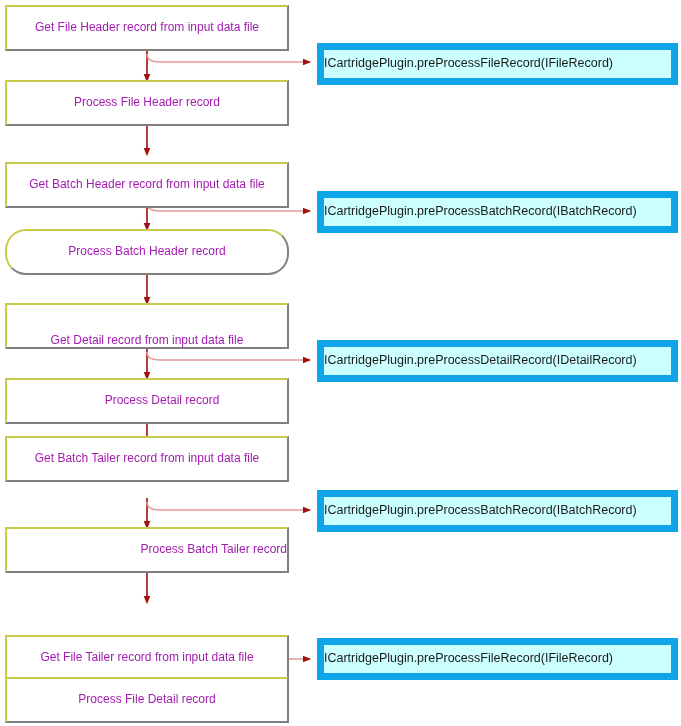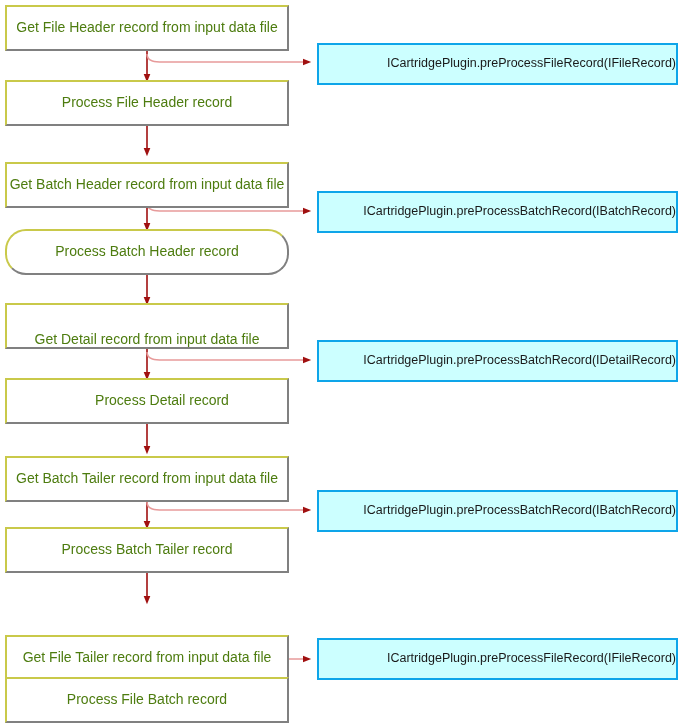--- a/index.html
+++ b/index.html
@@ -28,38 +28,38 @@
     background: #ffffff;
     border-top: 2px solid #c9c94a;
     border-left: 2px solid #c9c94a;
     border-right: 2px solid #808080;
     border-bottom: 2px solid #808080;
     display: flex;
     align-items: center;
     justify-content: center;
   }
   .flow-box-label {
-    font-size: 14px;
-    color: #4d7c0f;
+    font-size: 12px;
+    color: #a21caf;
     line-height: 1.1;
     text-align: center;
     white-space: nowrap;
   }
   
   .callout-box {
     position: absolute;
     left: 317px;
     width: 361px;
     height: 42px;
     box-sizing: border-box;
     background: #ccffff;
-    border: 2px solid #0ea5e9;
+    border: 7px solid #0ea5e9;
     display: flex;
     align-items: center;
-    justify-content: flex-end;
+    justify-content: flex-start;
   }
   .callout-label {
     font-size: 12.5px;
     color: #1a1a1a;
     line-height: 1.1;
     text-align: center;
     white-space: nowrap;
   }
   
   #connectors {
@@ -115,42 +115,42 @@
       </div>
       <div class="flow-box" style="top: 229px; border-radius: 21px;">
         <span class="flow-box-label">Process Batch Header record</span>
       </div>
       <div class="flow-box" style="top: 303px; align-items: flex-end;">
         <span class="flow-box-label">Get Detail record from input data file</span>
       </div>
       <div class="flow-box" style="top: 378px; padding-left: 30px;">
         <span class="flow-box-label">Process Detail record</span>
       </div>
-      <div class="flow-box" style="top: 456px;">
+      <div class="flow-box" style="top: 436px;">
         <span class="flow-box-label">Get Batch Tailer record from input data file</span>
       </div>
-      <div class="flow-box" style="top: 527px;">
+      <div class="flow-box" style="top: 527px; justify-content: flex-end;">
         <span class="flow-box-label">Process Batch Tailer record</span>
       </div>
       <div class="flow-box" style="top: 635px;">
         <span class="flow-box-label">Get File Tailer record from input data file</span>
       </div>
       <div class="flow-box" style="top: 677px;">
-        <span class="flow-box-label">Process File Batch record</span>
+        <span class="flow-box-label">Process File Detail record</span>
       </div>
     </div>
   <div id="callout-boxes">
       <div class="callout-box" style="top: 43px;">
         <span class="callout-label">ICartridgePlugin.preProcessFileRecord(IFileRecord)</span>
       </div>
       <div class="callout-box" style="top: 191px;">
         <span class="callout-label">ICartridgePlugin.preProcessBatchRecord(IBatchRecord)</span>
       </div>
       <div class="callout-box" style="top: 340px;">
-        <span class="callout-label">ICartridgePlugin.preProcessBatchRecord(IDetailRecord)</span>
+        <span class="callout-label">ICartridgePlugin.preProcessDetailRecord(IDetailRecord)</span>
       </div>
       <div class="callout-box" style="top: 490px;">
         <span class="callout-label">ICartridgePlugin.preProcessBatchRecord(IBatchRecord)</span>
       </div>
       <div class="callout-box" style="top: 638px;">
         <span class="callout-label">ICartridgePlugin.preProcessFileRecord(IFileRecord)</span>
       </div>
     </div>
 
 </div>

